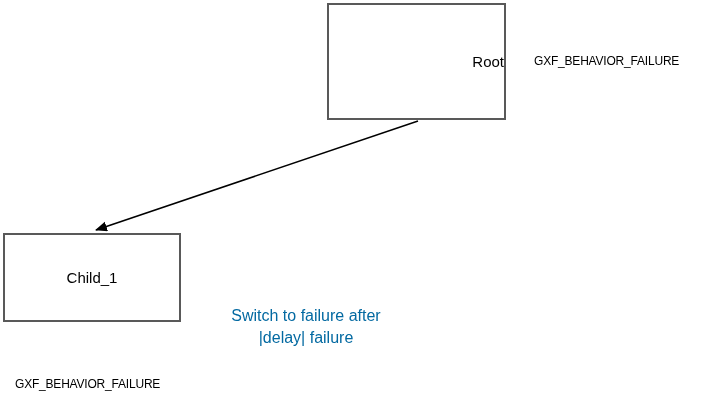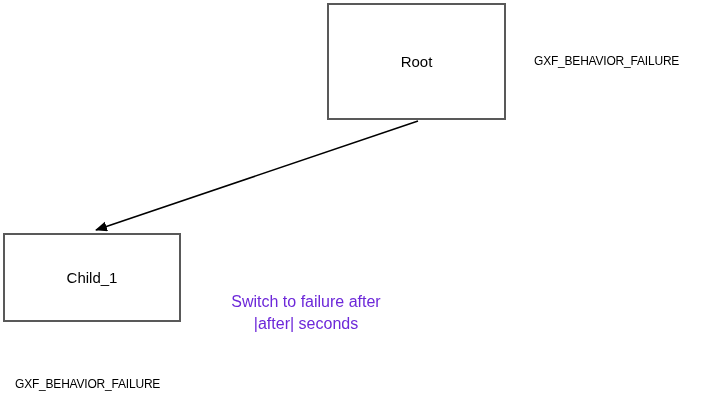--- a/index.html
+++ b/index.html
@@ -29,20 +29,21 @@
     border: 2px solid #595959;
     display: flex;
     align-items: center;
     justify-content: center;
   }
   .node-root {
     left: 327px;
     top: 3px;
     width: 179px;
     height: 117px;
+    justify-content: flex-end;
   }
   .node-child {
     left: 3px;
     top: 233px;
     width: 178px;
     height: 89px;
   }
   .node-label {
     font-size: 15px;
     color: #000000;
@@ -60,26 +61,26 @@
     left: 534px;
     top: 54px;
   }
   .type-label-child {
     left: 15px;
     top: 377px;
   }
   .edge-label {
     position: absolute;
     left: 206px;
-    top: 291px;
+    top: 305px;
     width: 200px;
     text-align: center;
     font-size: 16px;
     line-height: 22px;
-    color: #6d28d9;
+    color: #0369a1;
   }
 </style>
 </head>
 <body>
 
 <div class="canvas">
 
   <svg class="edge-layer" viewBox="0 0 701 401" xmlns="http://www.w3.org/2000/svg" aria-hidden="true">
     <defs>
       <marker id="arrowhead" markerWidth="13" markerHeight="11" refX="11" refY="5" orient="auto" markerUnits="userSpaceOnUse">
@@ -96,16 +97,16 @@
   <div class="type-label type-label-root">GXF_BEHAVIOR_FAILURE</div>
 
   <div class="node node-child">
     <span class="node-label">Child_1</span>
   </div>
 
   <div class="type-label type-label-child">GXF_BEHAVIOR_FAILURE</div>
 
   <div class="edge-label">
     <div>Switch to failure after</div>
-    <div>|after| seconds</div>
+    <div>|delay| failure</div>
   </div>
 
 </div>
 
 </body></html>

